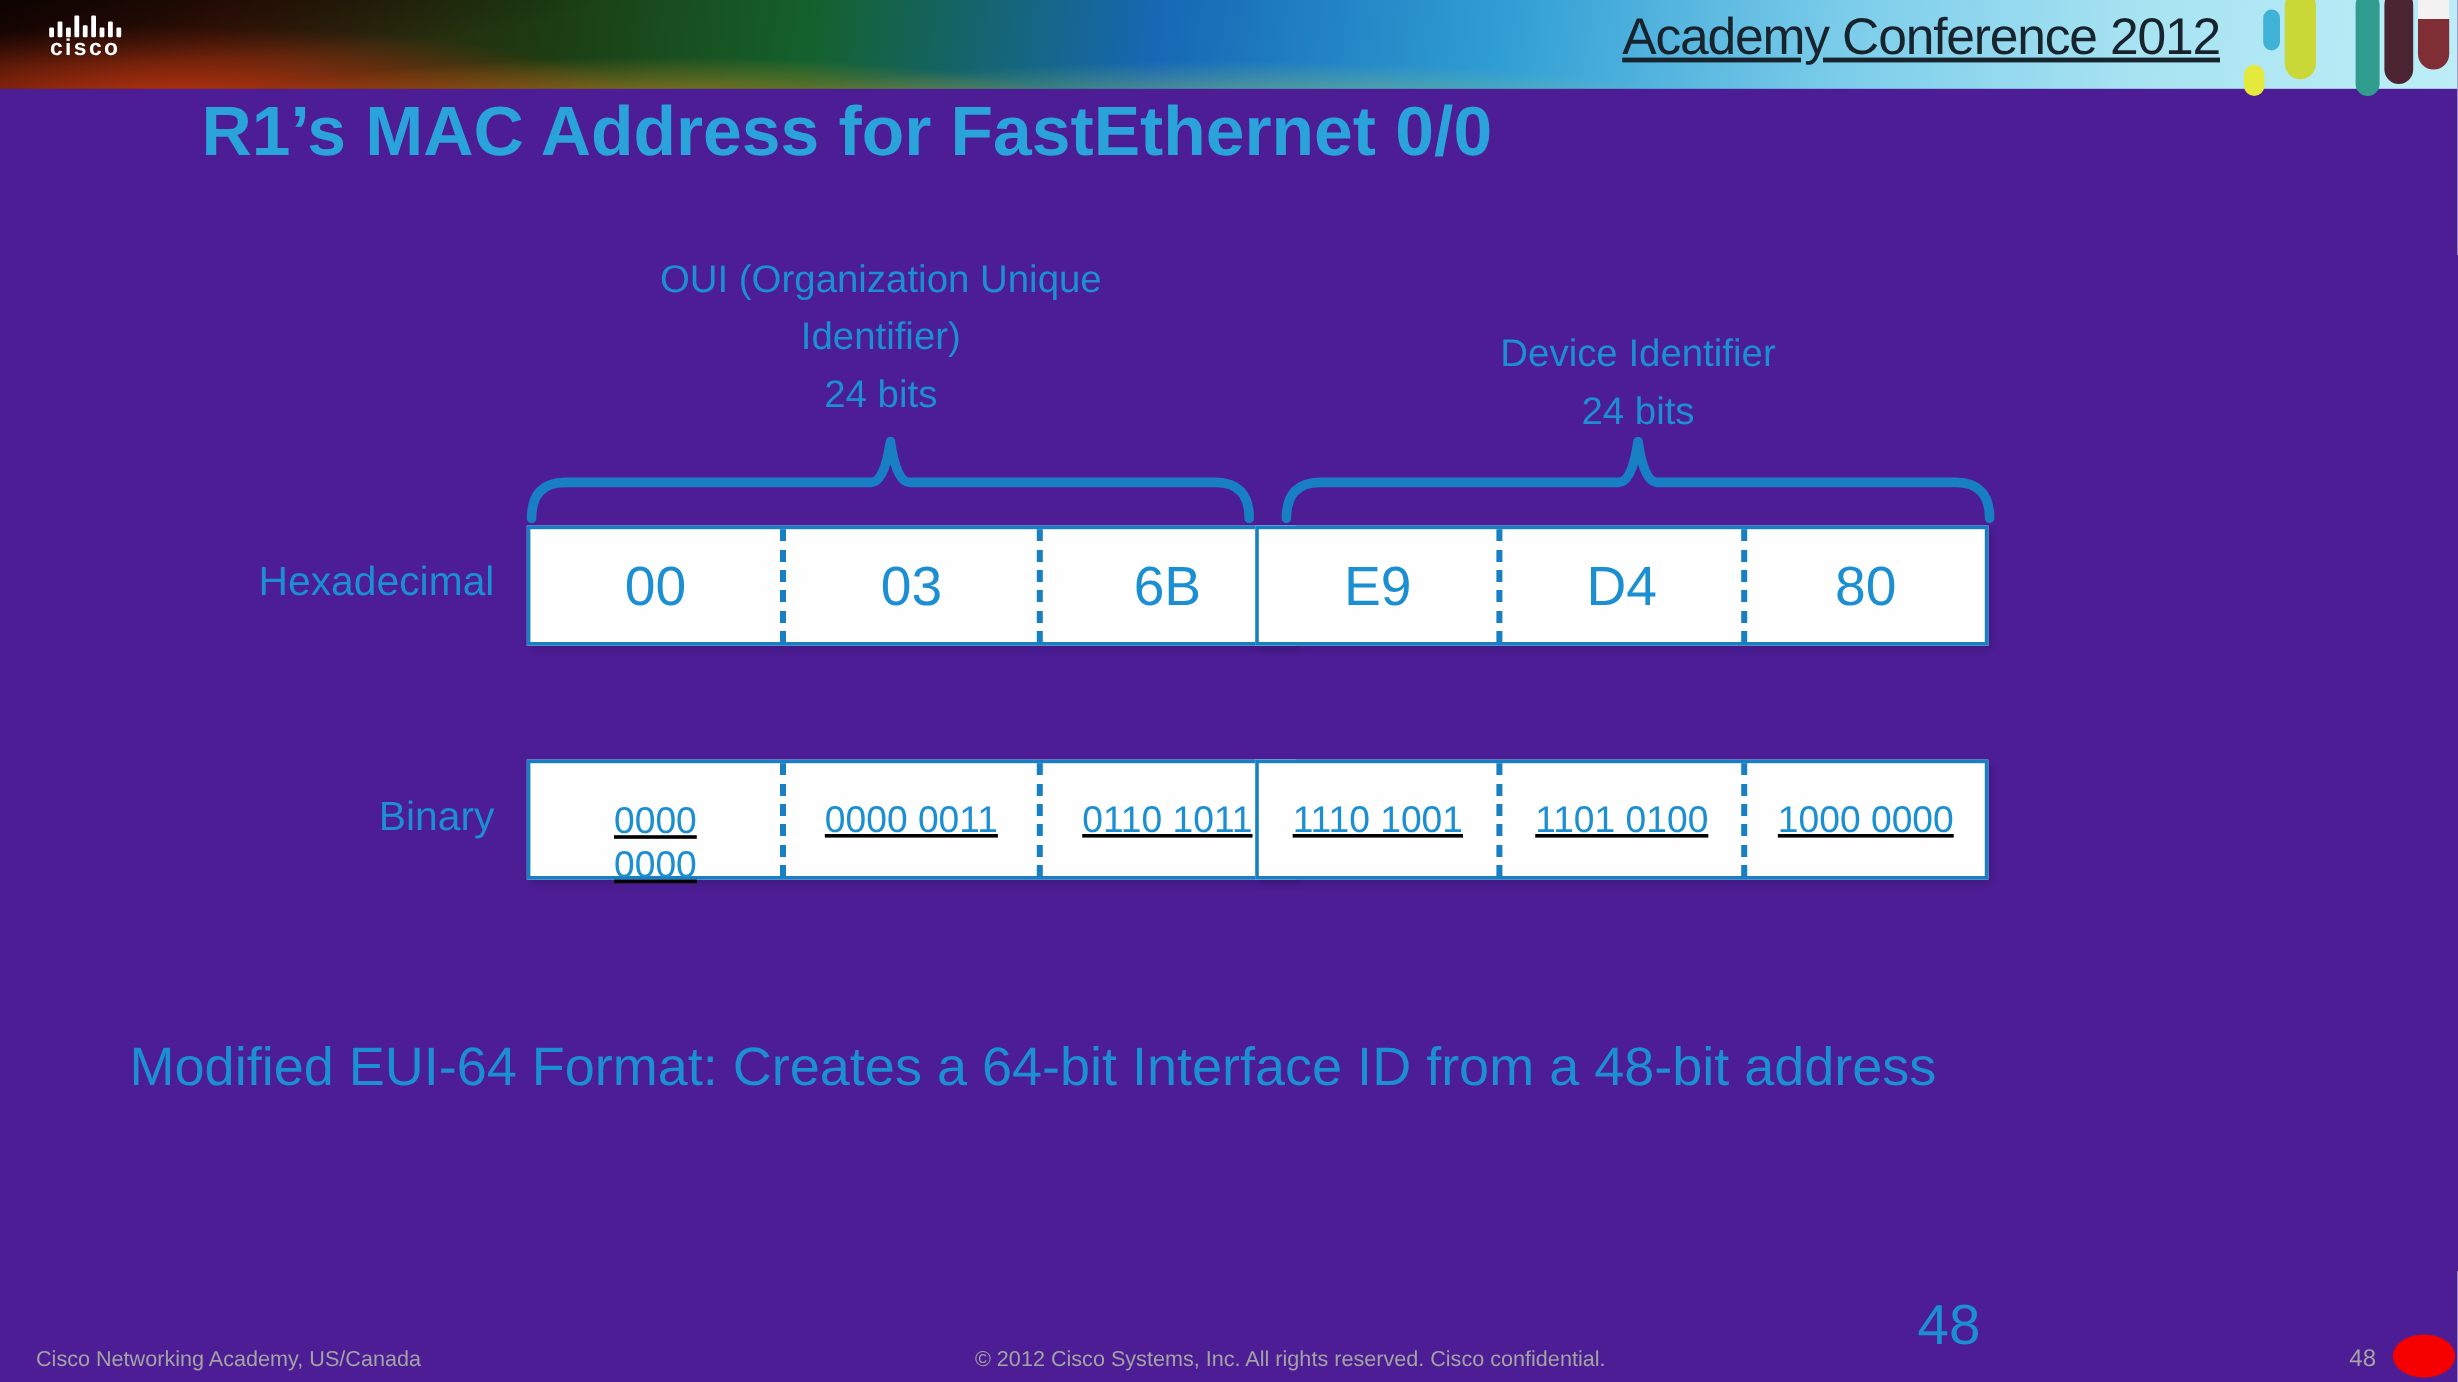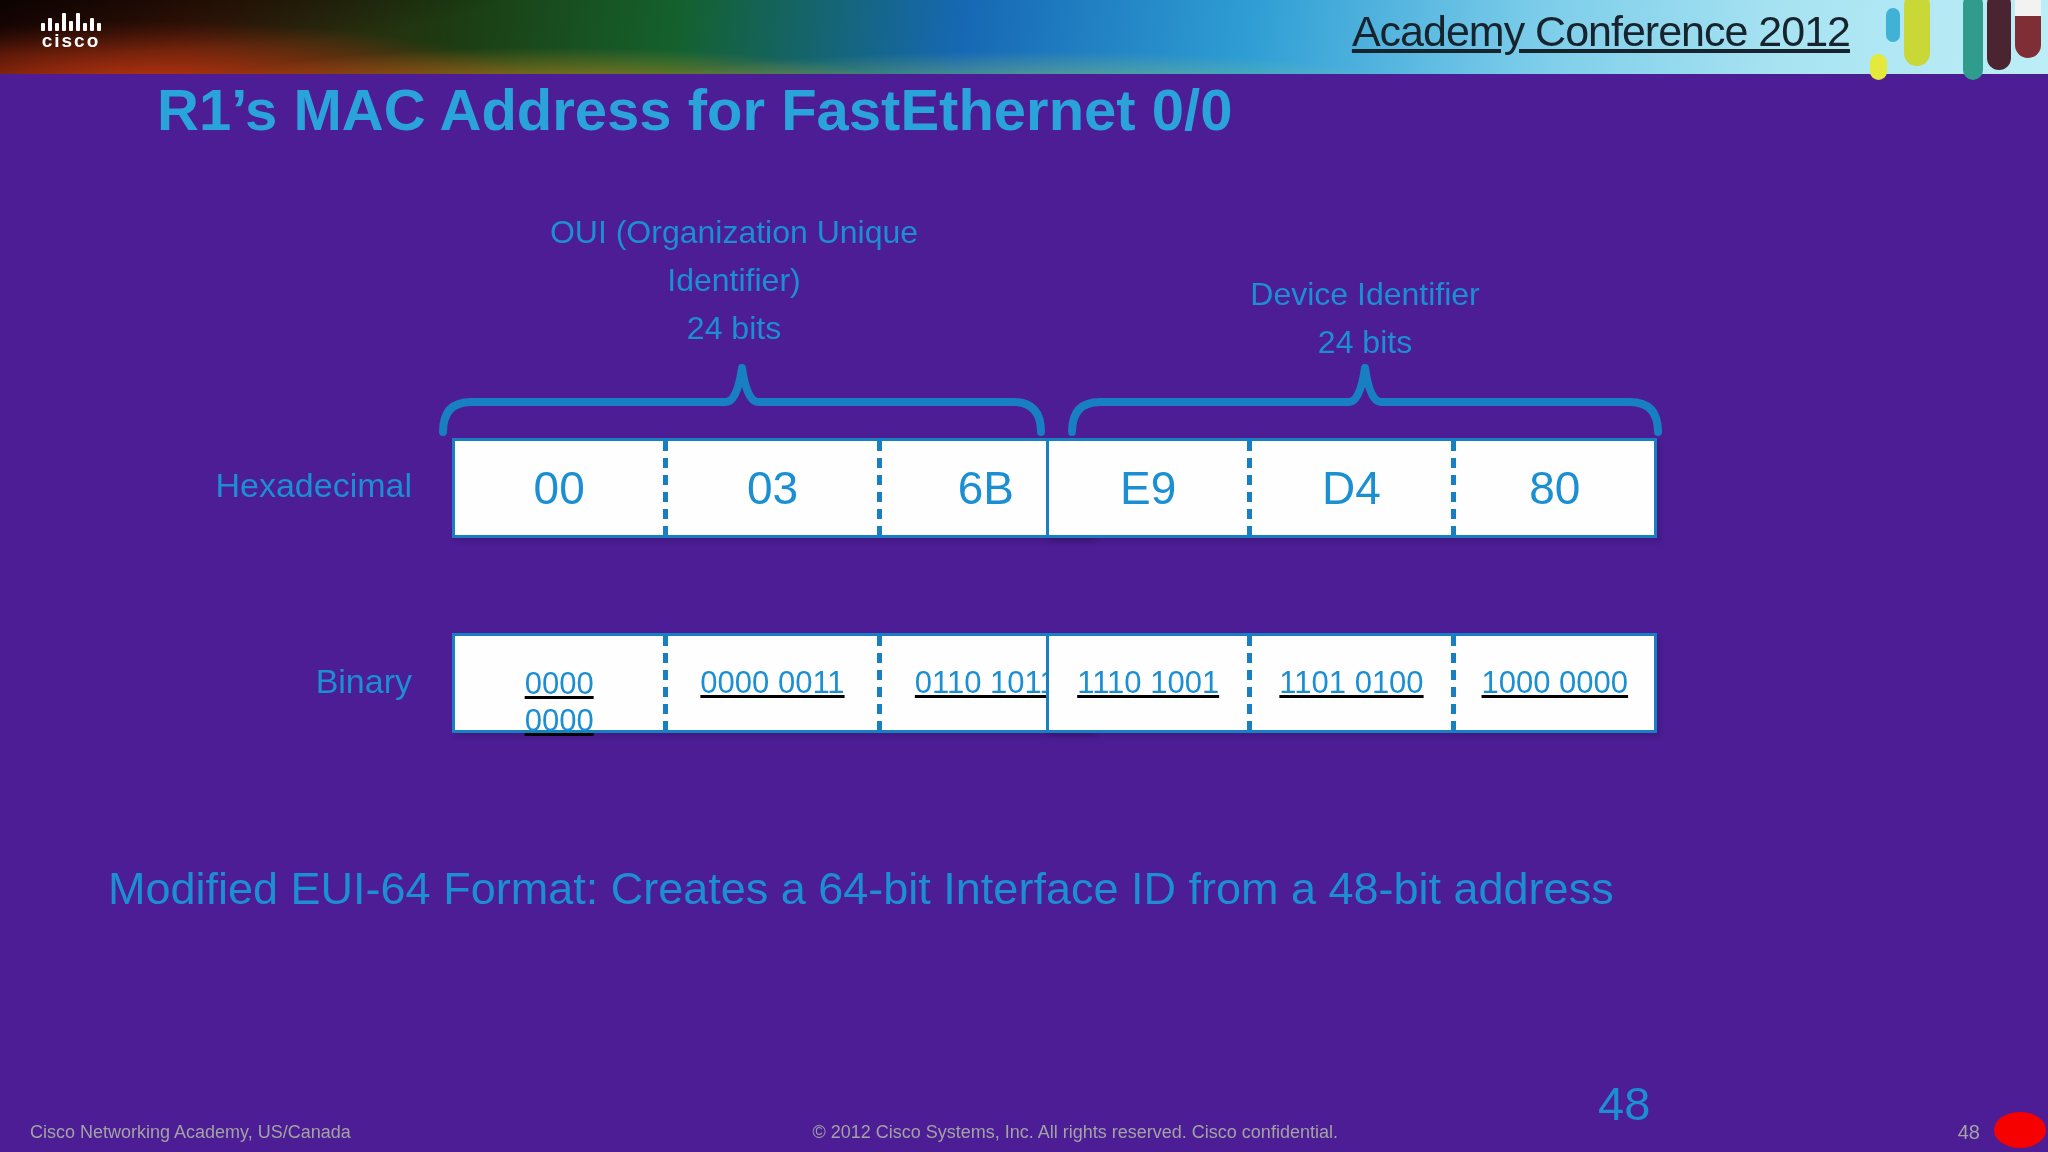--- a/index.html
+++ b/index.html
@@ -39,21 +39,21 @@
   .decor i{position:absolute;display:block;}
   .d1{left:18px;top:8px;width:14px;height:34px;background:#3fb2d6;border-radius:8px;}
   .d2{left:36px;top:-8px;width:26px;height:74px;background:#c9d836;border-radius:13px;}
   .d3{left:2px;top:54px;width:17px;height:26px;background:#e4e93c;border-radius:9px;}
   .d4{left:95px;top:-6px;width:20px;height:86px;background:#2f9c8e;border-radius:10px;}
   .d5{left:119px;top:-8px;width:24px;height:78px;background:#4a2430;border-radius:12px;}
   .d6{left:147px;top:-10px;width:26px;height:68px;border-radius:13px;background:linear-gradient(#f2f2f2 0 38%, #7e2e34 38%);}
 
   
   .page-title{
-    position:absolute;left:157px;top:76px;font-size:58px;color:var(--title-blue);
+    position:absolute;left:168px;top:76px;font-size:58px;color:var(--title-blue);
     white-space:nowrap;letter-spacing:0px;
   }
 
   
   .seg-label{position:absolute;text-align:center;color:var(--text-blue);font-size:32px;line-height:48px;}
   .oui-label{left:424px;top:208px;width:620px;}
   .device-label{left:1100px;top:270px;width:530px;}
 
   
   .brace{position:absolute;}
@@ -65,21 +65,21 @@
   .row-label{position:absolute;left:150px;width:262px;text-align:right;color:var(--text-blue);font-size:34px;}
   .hex-row-label{top:466px;}
   .bin-row-label{top:662px;}
 
   
   .byte-box{
     position:absolute;height:100px;border:3px solid var(--diagram-blue);
     background:#fefefe;display:flex;align-items:stretch;
     box-shadow:3px 4px 5px rgba(0,0,0,0.12);
   }
-  .oui-box{left:452px;width:641px;}
+  .oui-box{left:439px;width:641px;}
   .device-box{left:1046px;width:611px;}
   .hex-row{top:438px;}
   .bin-row{top:633px;text-decoration:underline;}
   .cell{flex:1;display:flex;align-items:center;justify-content:center;color:var(--text-blue);}
   .hex-row .cell{font-size:46px;}
   .bin-row .cell{font-size:31px;white-space:nowrap;}
   .vdash{
     width:5px;align-self:stretch;
     background:repeating-linear-gradient(to bottom,var(--diagram-blue) 0 10px, transparent 10px 17px);
   }

